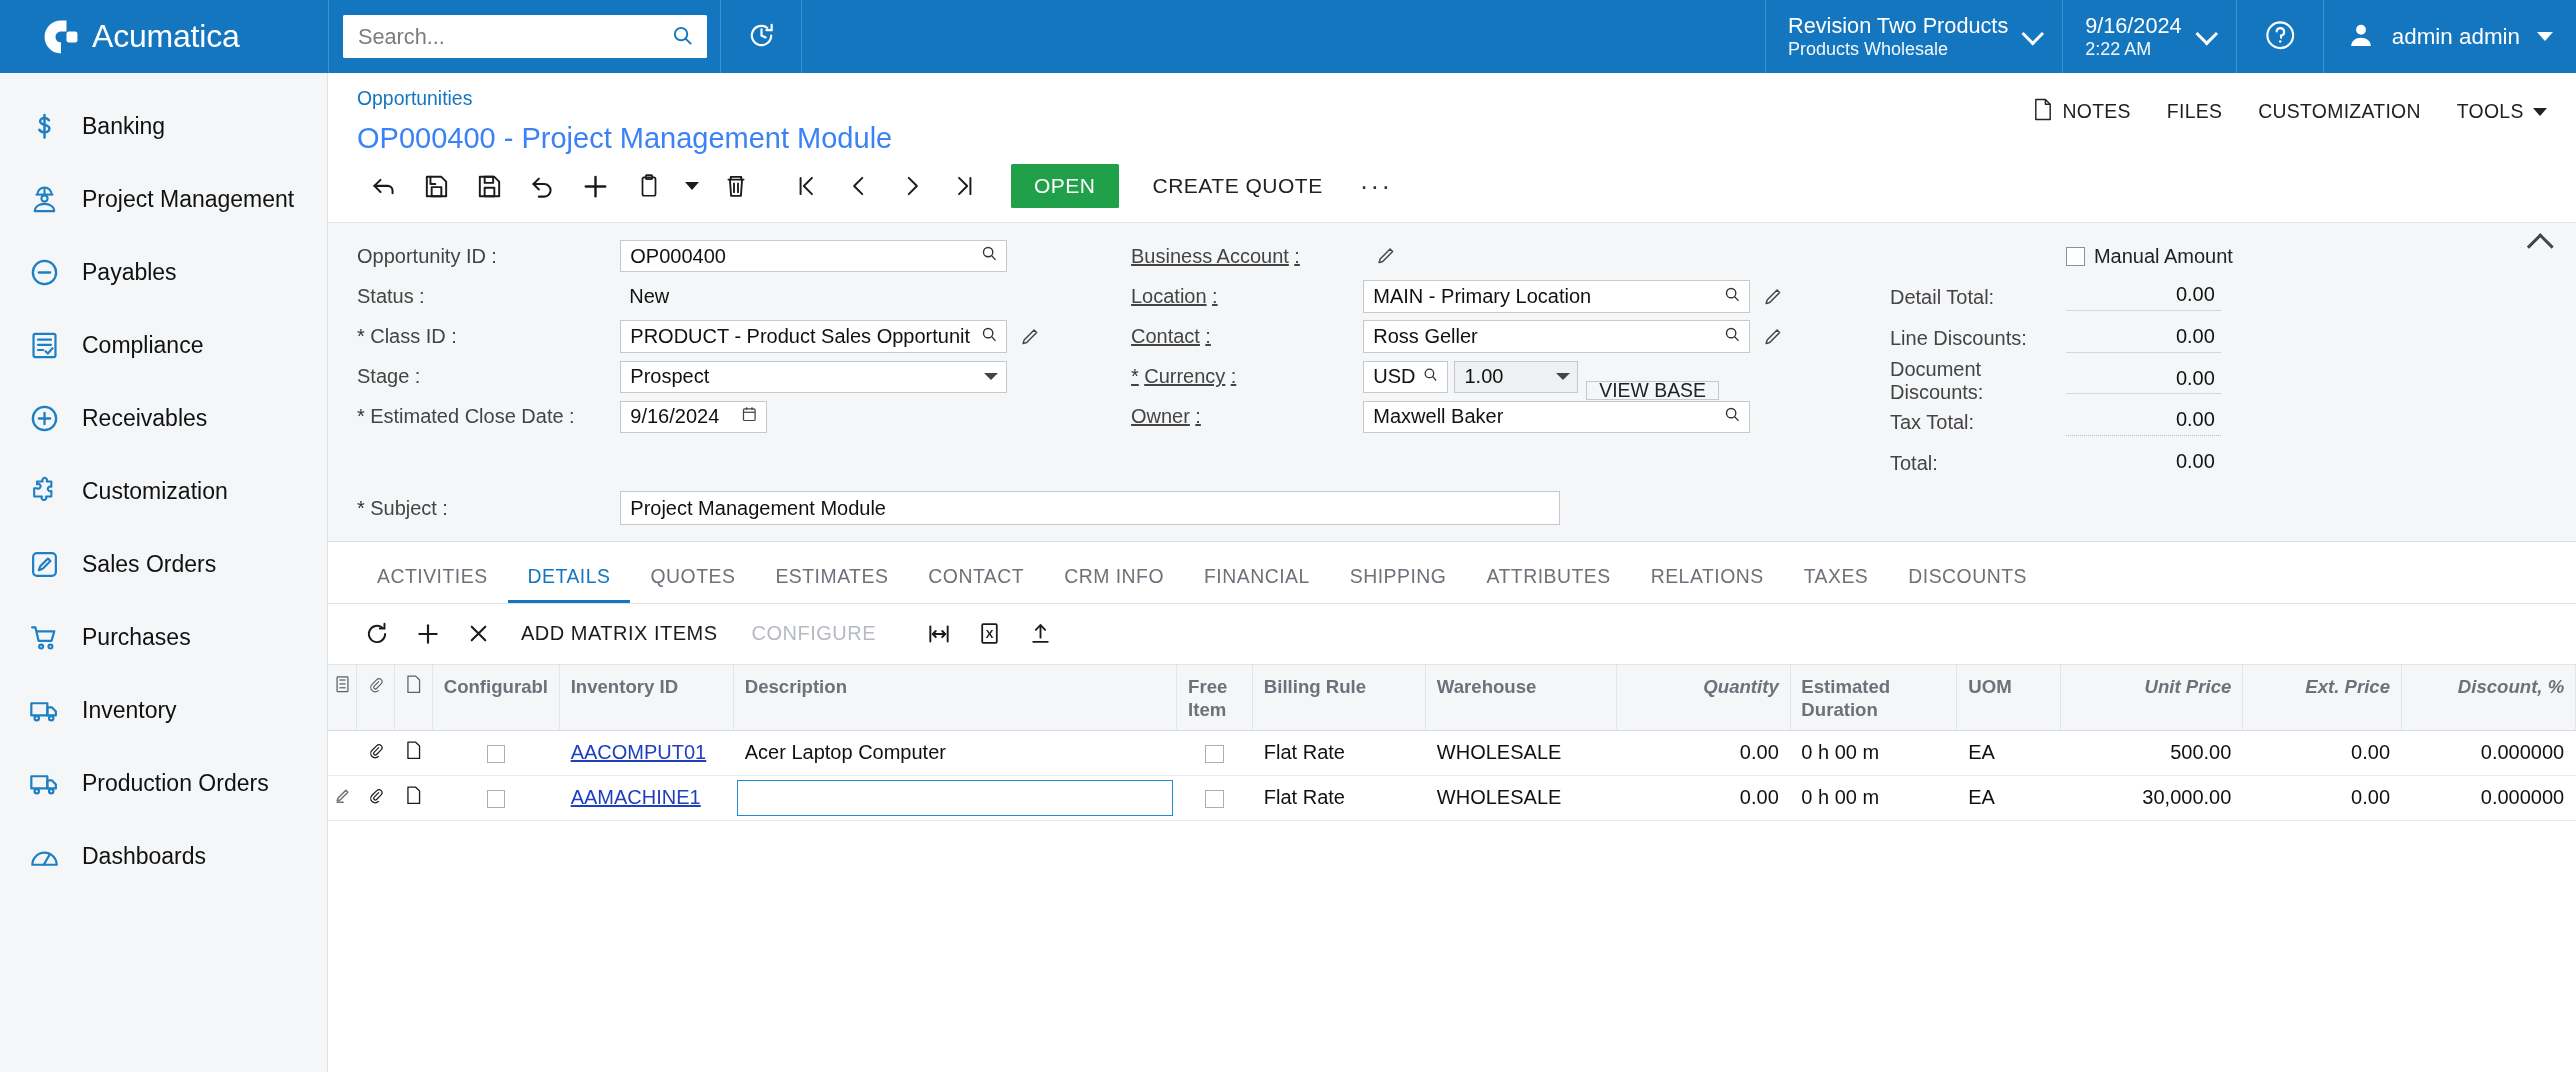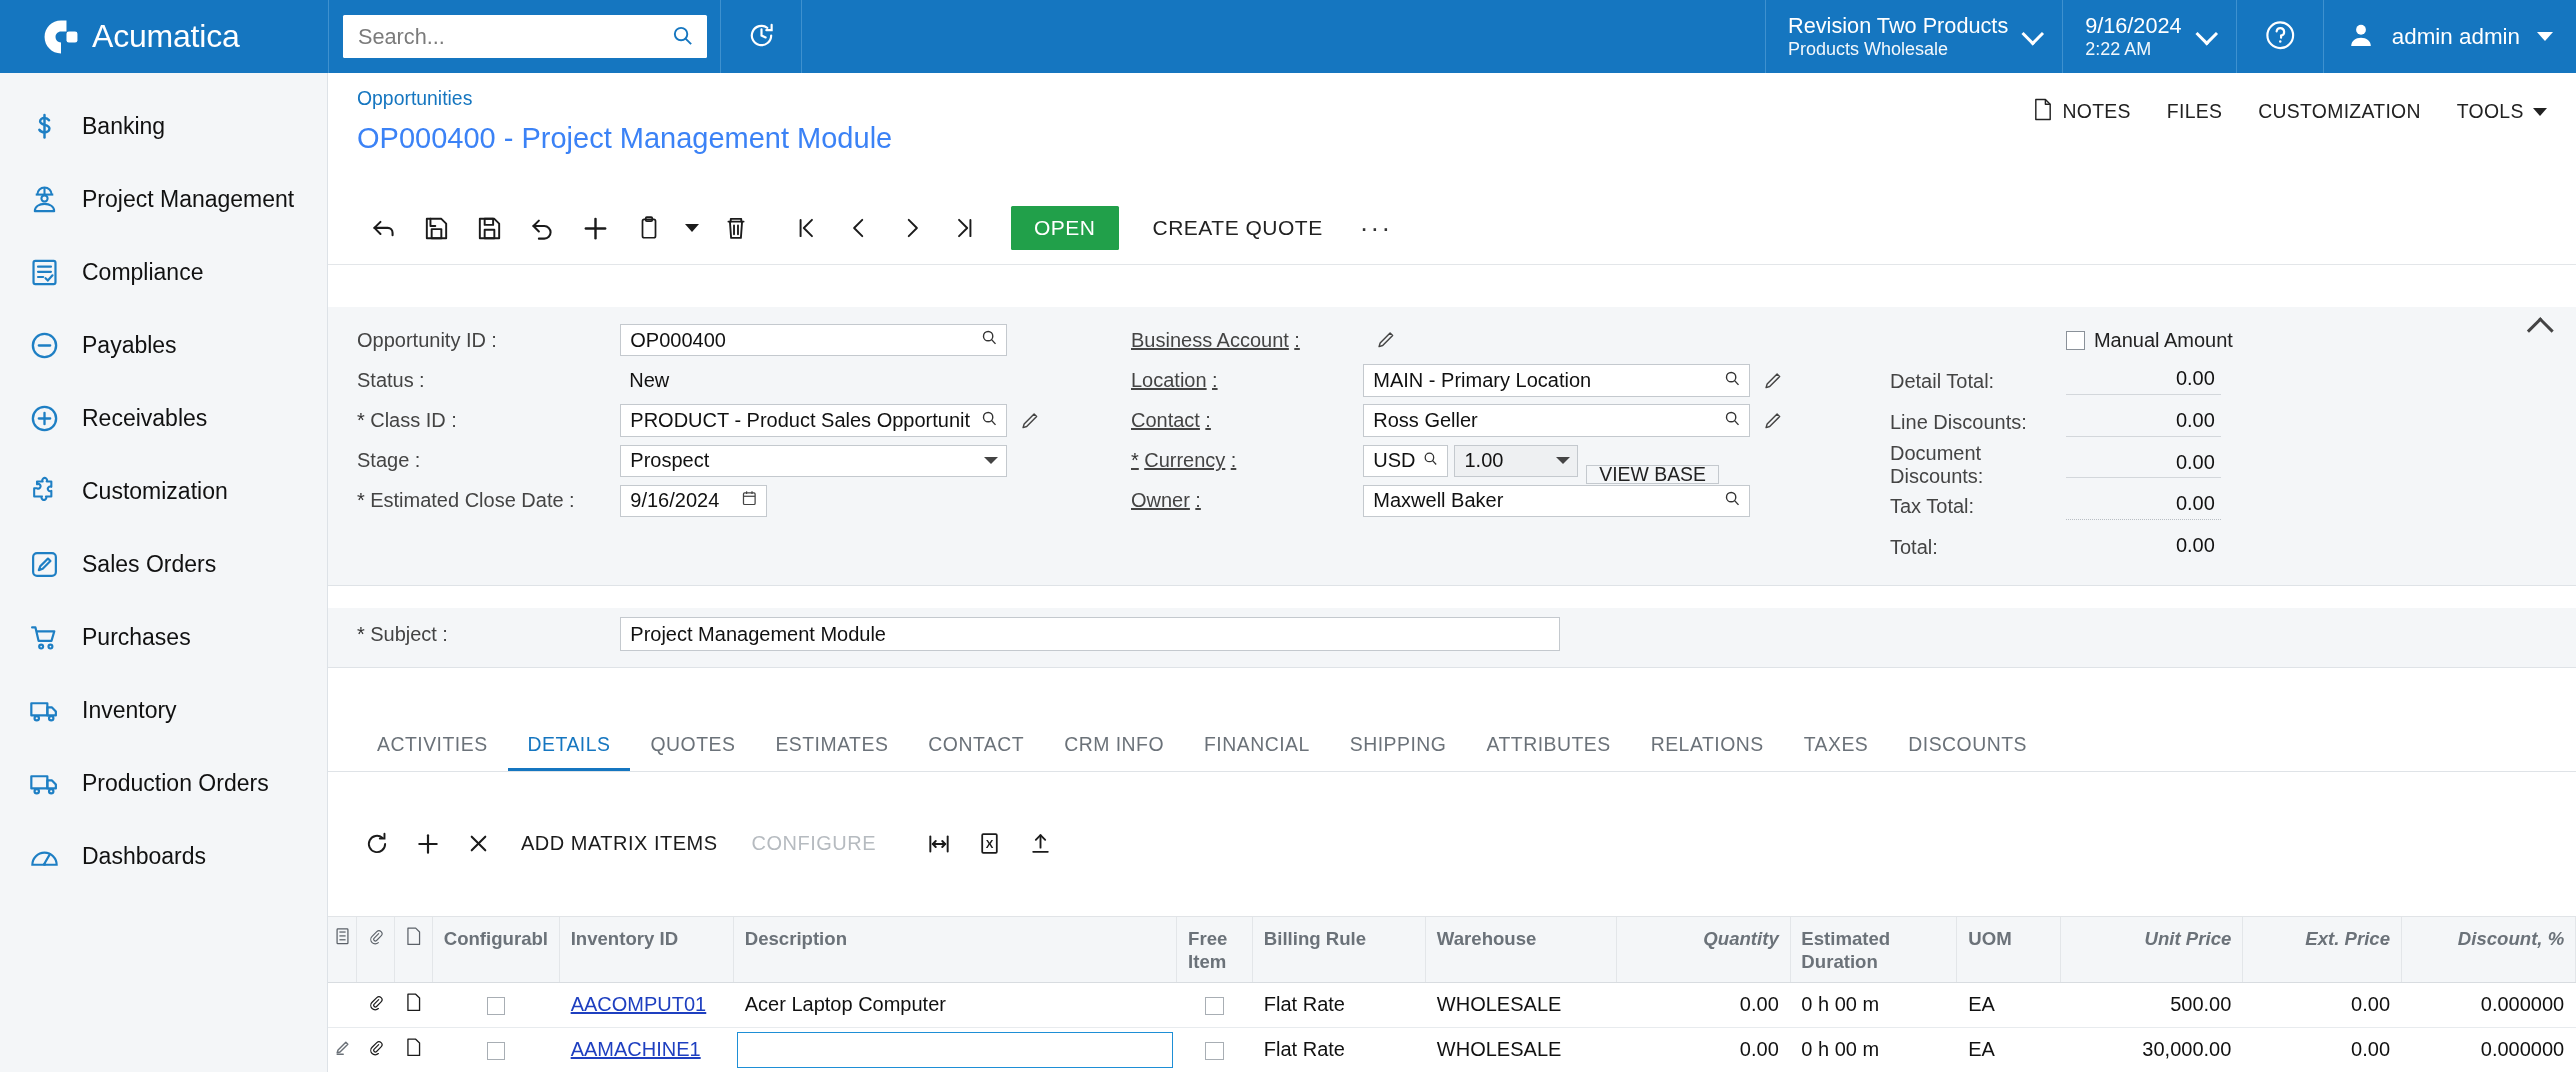--- a/index.html
+++ b/index.html
@@ -79,21 +79,21 @@
     padding-top: 17px; overflow: hidden;
   }
   .nav-item {
     display: flex; align-items: center; gap: 20px;
     height: 73px; padding-left: 26px; cursor: pointer;
   }
   .nav-ico { width: 36px; height: 36px; flex: 0 0 36px; display: flex; align-items: center; justify-content: center; }
   .nav-label { font-size: 23px; color: #111; white-space: nowrap; }
 
   
-  .content { flex: 1 1 auto; display: flex; flex-direction: column; min-width: 0; background: #fff; gap: 42px; }
+  .content { flex: 1 1 auto; display: flex; flex-direction: column; min-width: 0; background: #fff; }
 
   .page-head { padding: 14px 29px 0 29px; display: flex; align-items: flex-start; }
   .page-head-left { flex: 1 1 auto; }
   .crumb { font-size: 19.4px; color: #1576c0; cursor: pointer; }
   .page-title { font-size: 29px; color: #3b82f6; margin-top: 12px; font-weight: 400; }
   .page-head-right { display: flex; align-items: center; gap: 36px; padding-top: 10.8px; }
   .head-action { font-size: 19.4px; color: #222; letter-spacing: 0.3px; cursor: pointer; display: flex; align-items: center; gap: 9.3px; }
 
   
   .toolbar {
@@ -327,39 +327,39 @@
           <line x1="12" y1="2.9" x2="12" y2="8.2"></line>
           <circle cx="12" cy="11.2" r="2.4"></circle>
           <path d="M4.5 21c0-3.6 3.4-5.6 7.5-5.6s7.5 2 7.5 5.6z"></path>
         </svg>
       </span>
       <span class="nav-label">Project Management</span>
     </div>
 
     <div class="nav-item">
       <span class="nav-ico">
+        <svg width="31" height="31" viewBox="0 0 24 24" fill="none" stroke="#1e7fc4" stroke-width="1.8" stroke-linecap="round">
+          <circle cx="12" cy="12" r="9"></circle>
+            <line x1="7.6" y1="12" x2="16.4" y2="12"></line>
+        </svg>
+      </span>
+      <span class="nav-label">Payables</span>
+    </div>
+
+    <div class="nav-item">
+      <span class="nav-ico">
         <svg width="31" height="31" viewBox="0 0 24 24" fill="none" stroke="#1e7fc4" stroke-width="1.7" stroke-linecap="round">
           <rect x="3.5" y="3" width="17" height="18" rx="1.4"></rect>
           <line x1="7" y1="7.5" x2="17" y2="7.5"></line>
             <line x1="7" y1="11.5" x2="17" y2="11.5"></line>
           <line x1="7" y1="15.5" x2="11" y2="15.5"></line>
           <polyline points="12.8,16.4 14.6,18.2 18.2,14.2"></polyline>
         </svg>
       </span>
       <span class="nav-label">Compliance</span>
-    </div>
-
-    <div class="nav-item">
-      <span class="nav-ico">
-        <svg width="31" height="31" viewBox="0 0 24 24" fill="none" stroke="#1e7fc4" stroke-width="1.8" stroke-linecap="round">
-          <circle cx="12" cy="12" r="9"></circle>
-            <line x1="7.6" y1="12" x2="16.4" y2="12"></line>
-        </svg>
-      </span>
-      <span class="nav-label">Payables</span>
     </div>
 
     <div class="nav-item">
       <span class="nav-ico">
         <svg width="31" height="31" viewBox="0 0 24 24" fill="none" stroke="#1e7fc4" stroke-width="1.8" stroke-linecap="round">
           <circle cx="12" cy="12" r="9"></circle>
             <line x1="7.6" y1="12" x2="16.4" y2="12"></line>
             <line x1="12" y1="7.6" x2="12" y2="16.4"></line>
         </svg>
       </span>

